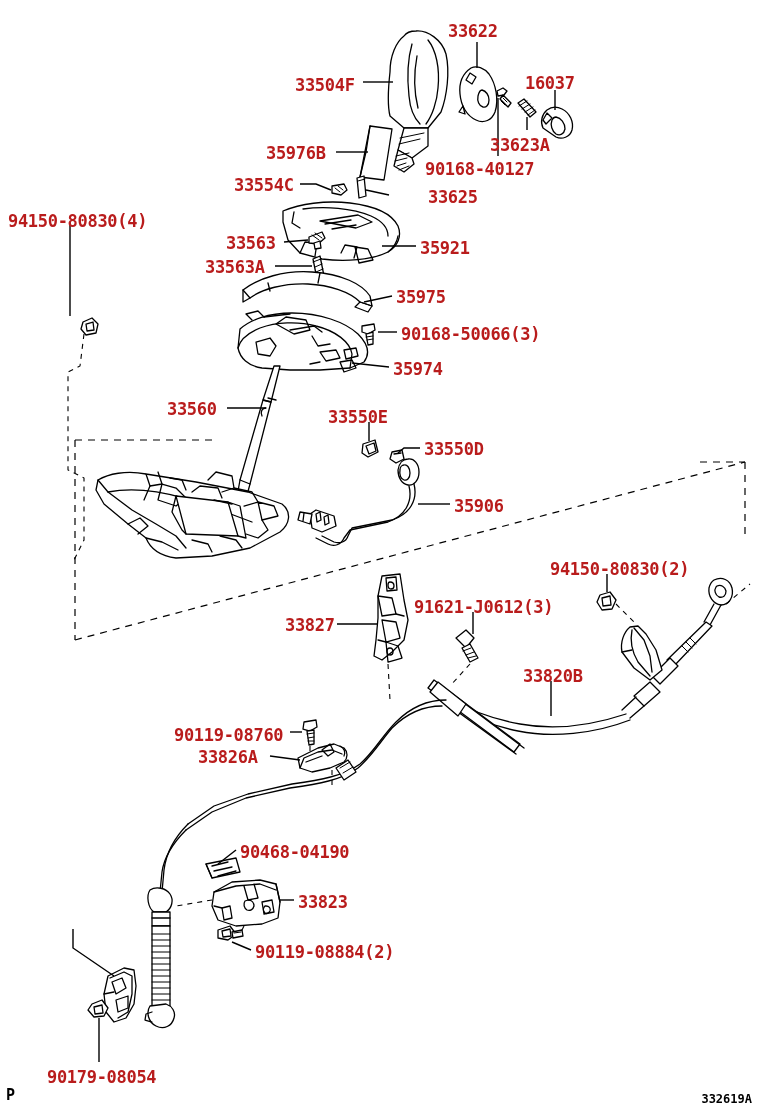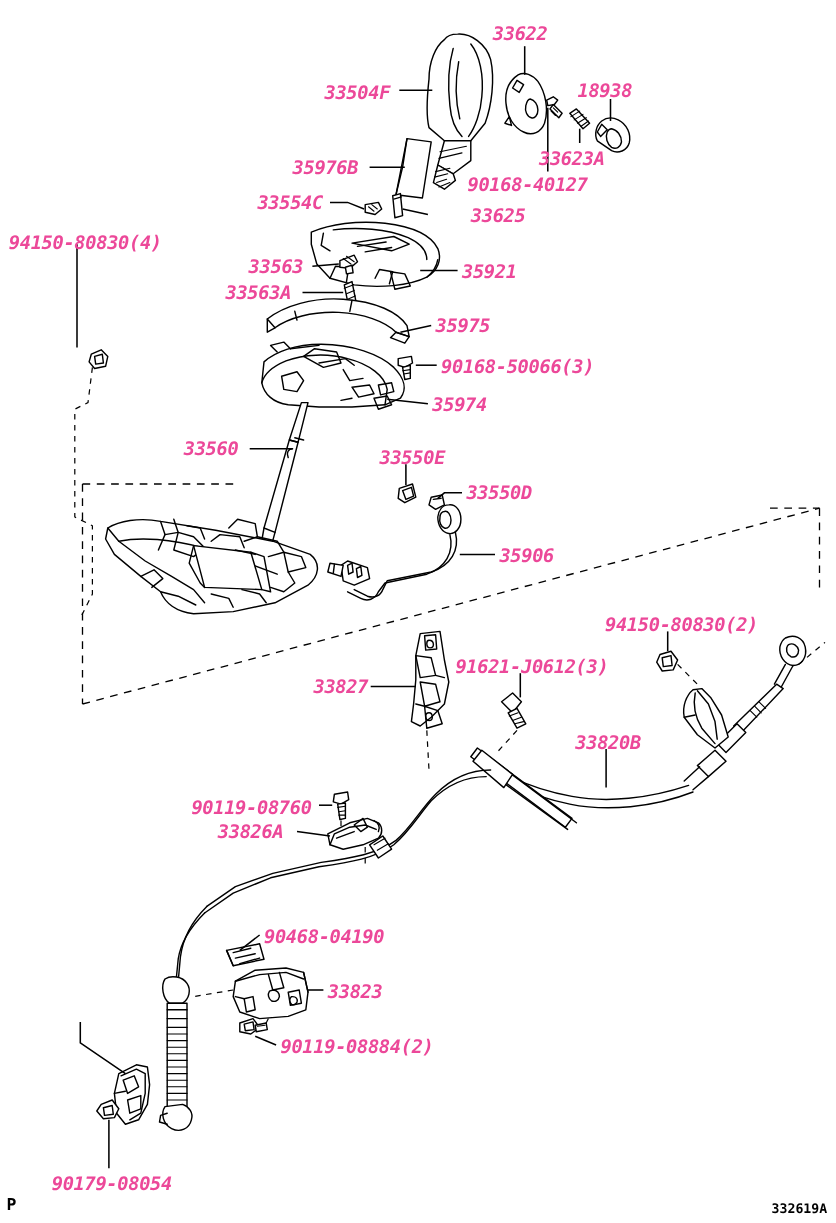--- a/index.html
+++ b/index.html
@@ -20,25 +20,24 @@
     position: absolute;
     left: 0; top: 0;
     width: 760px;
     height: 1112px;
   }
   .lbl {
     position: absolute;
     font-family: "DejaVu Sans Mono", "Liberation Mono", monospace;
     font-size: 17px;
     font-weight: bold;
-    color: #ec4899;
+    color: #b91c1c;
     white-space: pre;
     letter-spacing: -0.3px;
     line-height: 19px;
-    font-style: italic;
   }
   .figid {
     position: absolute;
     right: 8px;
     bottom: 6px;
     font-family: "DejaVu Sans Mono", "Liberation Mono", monospace;
     font-size: 12px;
     font-weight: bold;
     color: #000;
     letter-spacing: 0px;
@@ -536,35 +535,35 @@
       <path class="lead" d="M73 929 L73 948 L114 976"></path>
 
       <path class="lead" d="M99 1062 L99 1018"></path>
 
       <path class="dash2" d="M726 604 L750 584"></path>
     </g>
   </svg>
 
   <div class="lbl" style="left:448px; top:22px;">33622</div>
   <div class="lbl" style="left:295px; top:76px;">33504F</div>
-  <div class="lbl" style="left:525px; top:74px;">18938</div>
+  <div class="lbl" style="left:525px; top:74px;">16037</div>
   <div class="lbl" style="left:490px; top:136px;">33623A</div>
   <div class="lbl" style="left:266px; top:144px;">35976B</div>
   <div class="lbl" style="left:425px; top:160px;">90168-40127</div>
   <div class="lbl" style="left:234px; top:176px;">33554C</div>
   <div class="lbl" style="left:380px; top:188px;margin-left:48px;">33625</div>
   <div class="lbl" style="left:8px; top:212px;text-align:right;">94150-80830(4)</div>
   <div class="lbl" style="left:226px; top:234px;">33563</div>
   <div class="lbl" style="left:420px; top:239px;">35921</div>
   <div class="lbl" style="left:205px; top:258px;">33563A</div>
   <div class="lbl" style="left:396px; top:288px;">35975</div>
   <div class="lbl" style="left:401px; top:325px;">90168-50066(3)</div>
   <div class="lbl" style="left:393px; top:360px;">35974</div>
   <div class="lbl" style="left:167px; top:400px;">33560</div>
-  <div class="lbl" style="left:345px; top:408px;">33550E</div>
+  <div class="lbl" style="left:328px; top:408px;">33550E</div>
   <div class="lbl" style="left:424px; top:440px;">33550D</div>
   <div class="lbl" style="left:454px; top:497px;">35906</div>
   <div class="lbl" style="left:550px; top:560px;">94150-80830(2)</div>
   <div class="lbl" style="left:414px; top:598px;">91621-J0612(3)</div>
   <div class="lbl" style="left:285px; top:616px;">33827</div>
   <div class="lbl" style="left:523px; top:667px;">33820B</div>
   <div class="lbl" style="left:174px; top:726px;">90119-08760</div>
   <div class="lbl" style="left:198px; top:748px;">33826A</div>
   <div class="lbl" style="left:240px; top:843px;">90468-04190</div>
   <div class="lbl" style="left:298px; top:893px;">33823</div>

